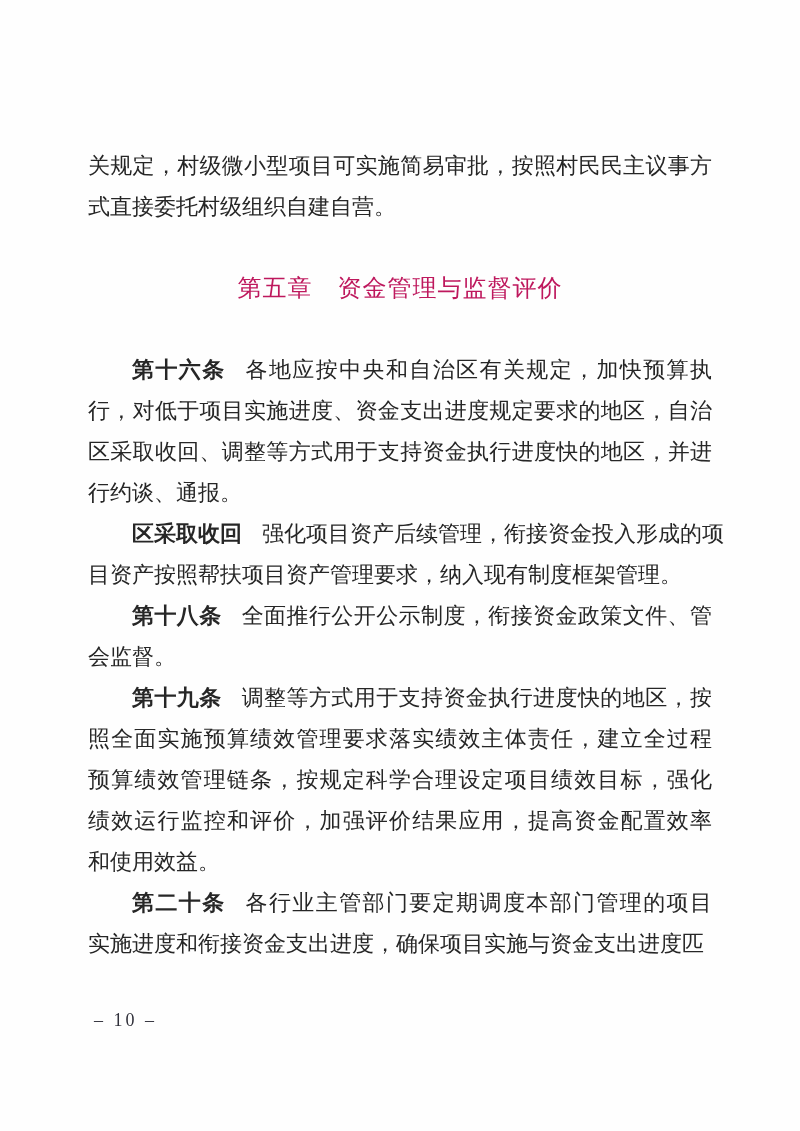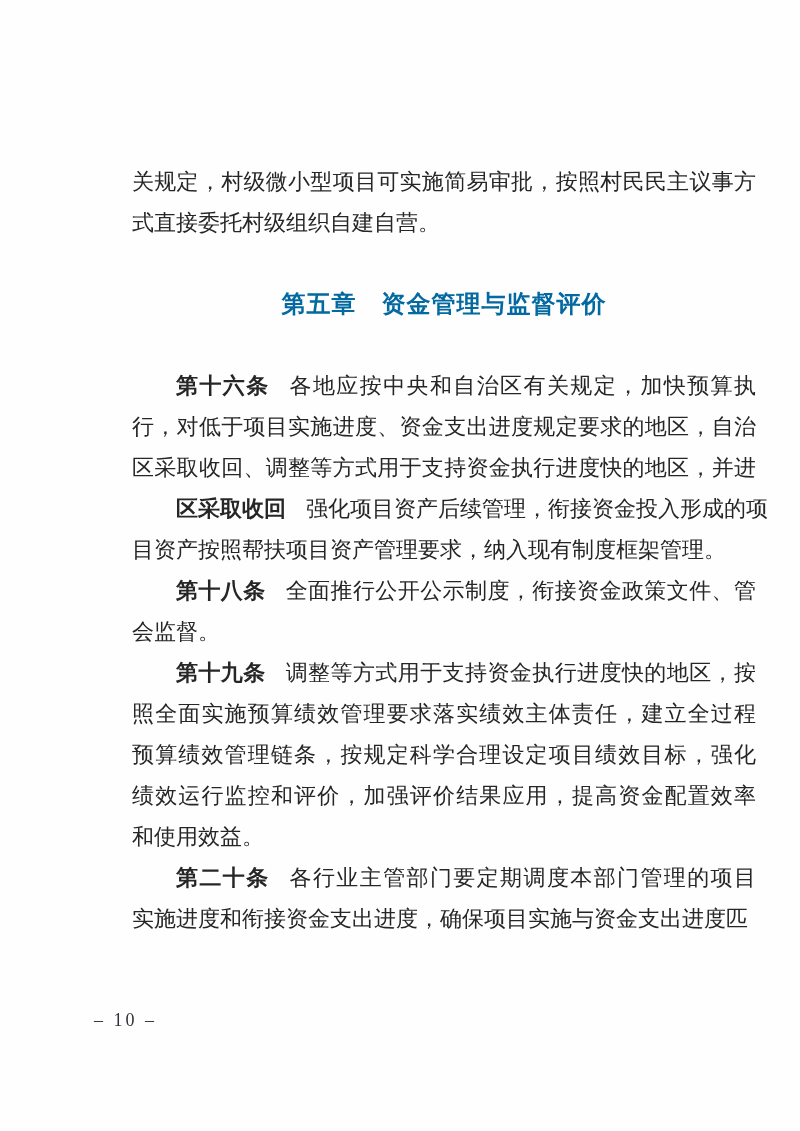--- a/index.html
+++ b/index.html
@@ -12,23 +12,22 @@
     width: 800px;
     height: 1131px;
     background: #fefefe;
     overflow: hidden;
     font-family: "Liberation Serif", serif;
     color: #262626;
   }
   .doc-body {
     position: absolute;
     left: 88px;
-    top: 161px;
+    top: 145px;
     width: 624px;
-    margin-left: 44px;
   }
   .paragraph { margin: 0; padding: 0; }
   .line {
     font-size: 22px;
     line-height: 41px;
     height: 41px;
     white-space: nowrap;
     text-align: justify;
     color: #262626;
   }
@@ -37,28 +36,28 @@
   }
   .line.indent {
     padding-left: 44px;
   }
   .article-label {
     font-weight: bold;
     padding-right: 20px;
   }
   .chapter-heading {
     font-size: 24px;
-    font-weight: bold;
+    font-weight: normal;
     line-height: 41px;
     height: 41px;
     text-align: center;
     margin-top: 41px;
     margin-bottom: 40px;
     letter-spacing: 1px;
-    color: #0369a1;
+    color: #be185d;
   }
   .page-footer {
     position: absolute;
     left: 94px;
     top: 1010px;
     font-size: 18px;
     letter-spacing: 3px;
     color: #30303a;
     font-family: "Liberation Serif", serif;
   }
@@ -71,20 +70,21 @@
     <div class="paragraph" id="intro-host">
         <div class="line fill">关规定，村级微小型项目可实施简易审批，按照村民民主议事方</div>
         <div class="line">式直接委托村级组织自建自营。</div>
       </div>
     <div class="chapter-heading">第五章　资金管理与监督评价</div>
     <div id="articles-host">
         <div class="paragraph">
           <div class="line fill indent"><b class="article-label">第十六条</b><span>各地应按中央和自治区有关规定，加快预算执</span></div>
           <div class="line fill">行，对低于项目实施进度、资金支出进度规定要求的地区，自治</div>
           <div class="line fill">区采取收回、调整等方式用于支持资金执行进度快的地区，并进</div>
+          <div class="line">行约谈、通报。</div>
         </div>
         <div class="paragraph">
           <div class="line fill indent"><b class="article-label">区采取收回</b><span>强化项目资产后续管理，衔接资金投入形成的项</span></div>
           <div class="line">目资产按照帮扶项目资产管理要求，纳入现有制度框架管理。</div>
         </div>
         <div class="paragraph">
           <div class="line fill indent"><b class="article-label">第十八条</b><span>全面推行公开公示制度，衔接资金政策文件、管</span></div>
           <div class="line">会监督。</div>
         </div>
         <div class="paragraph">

